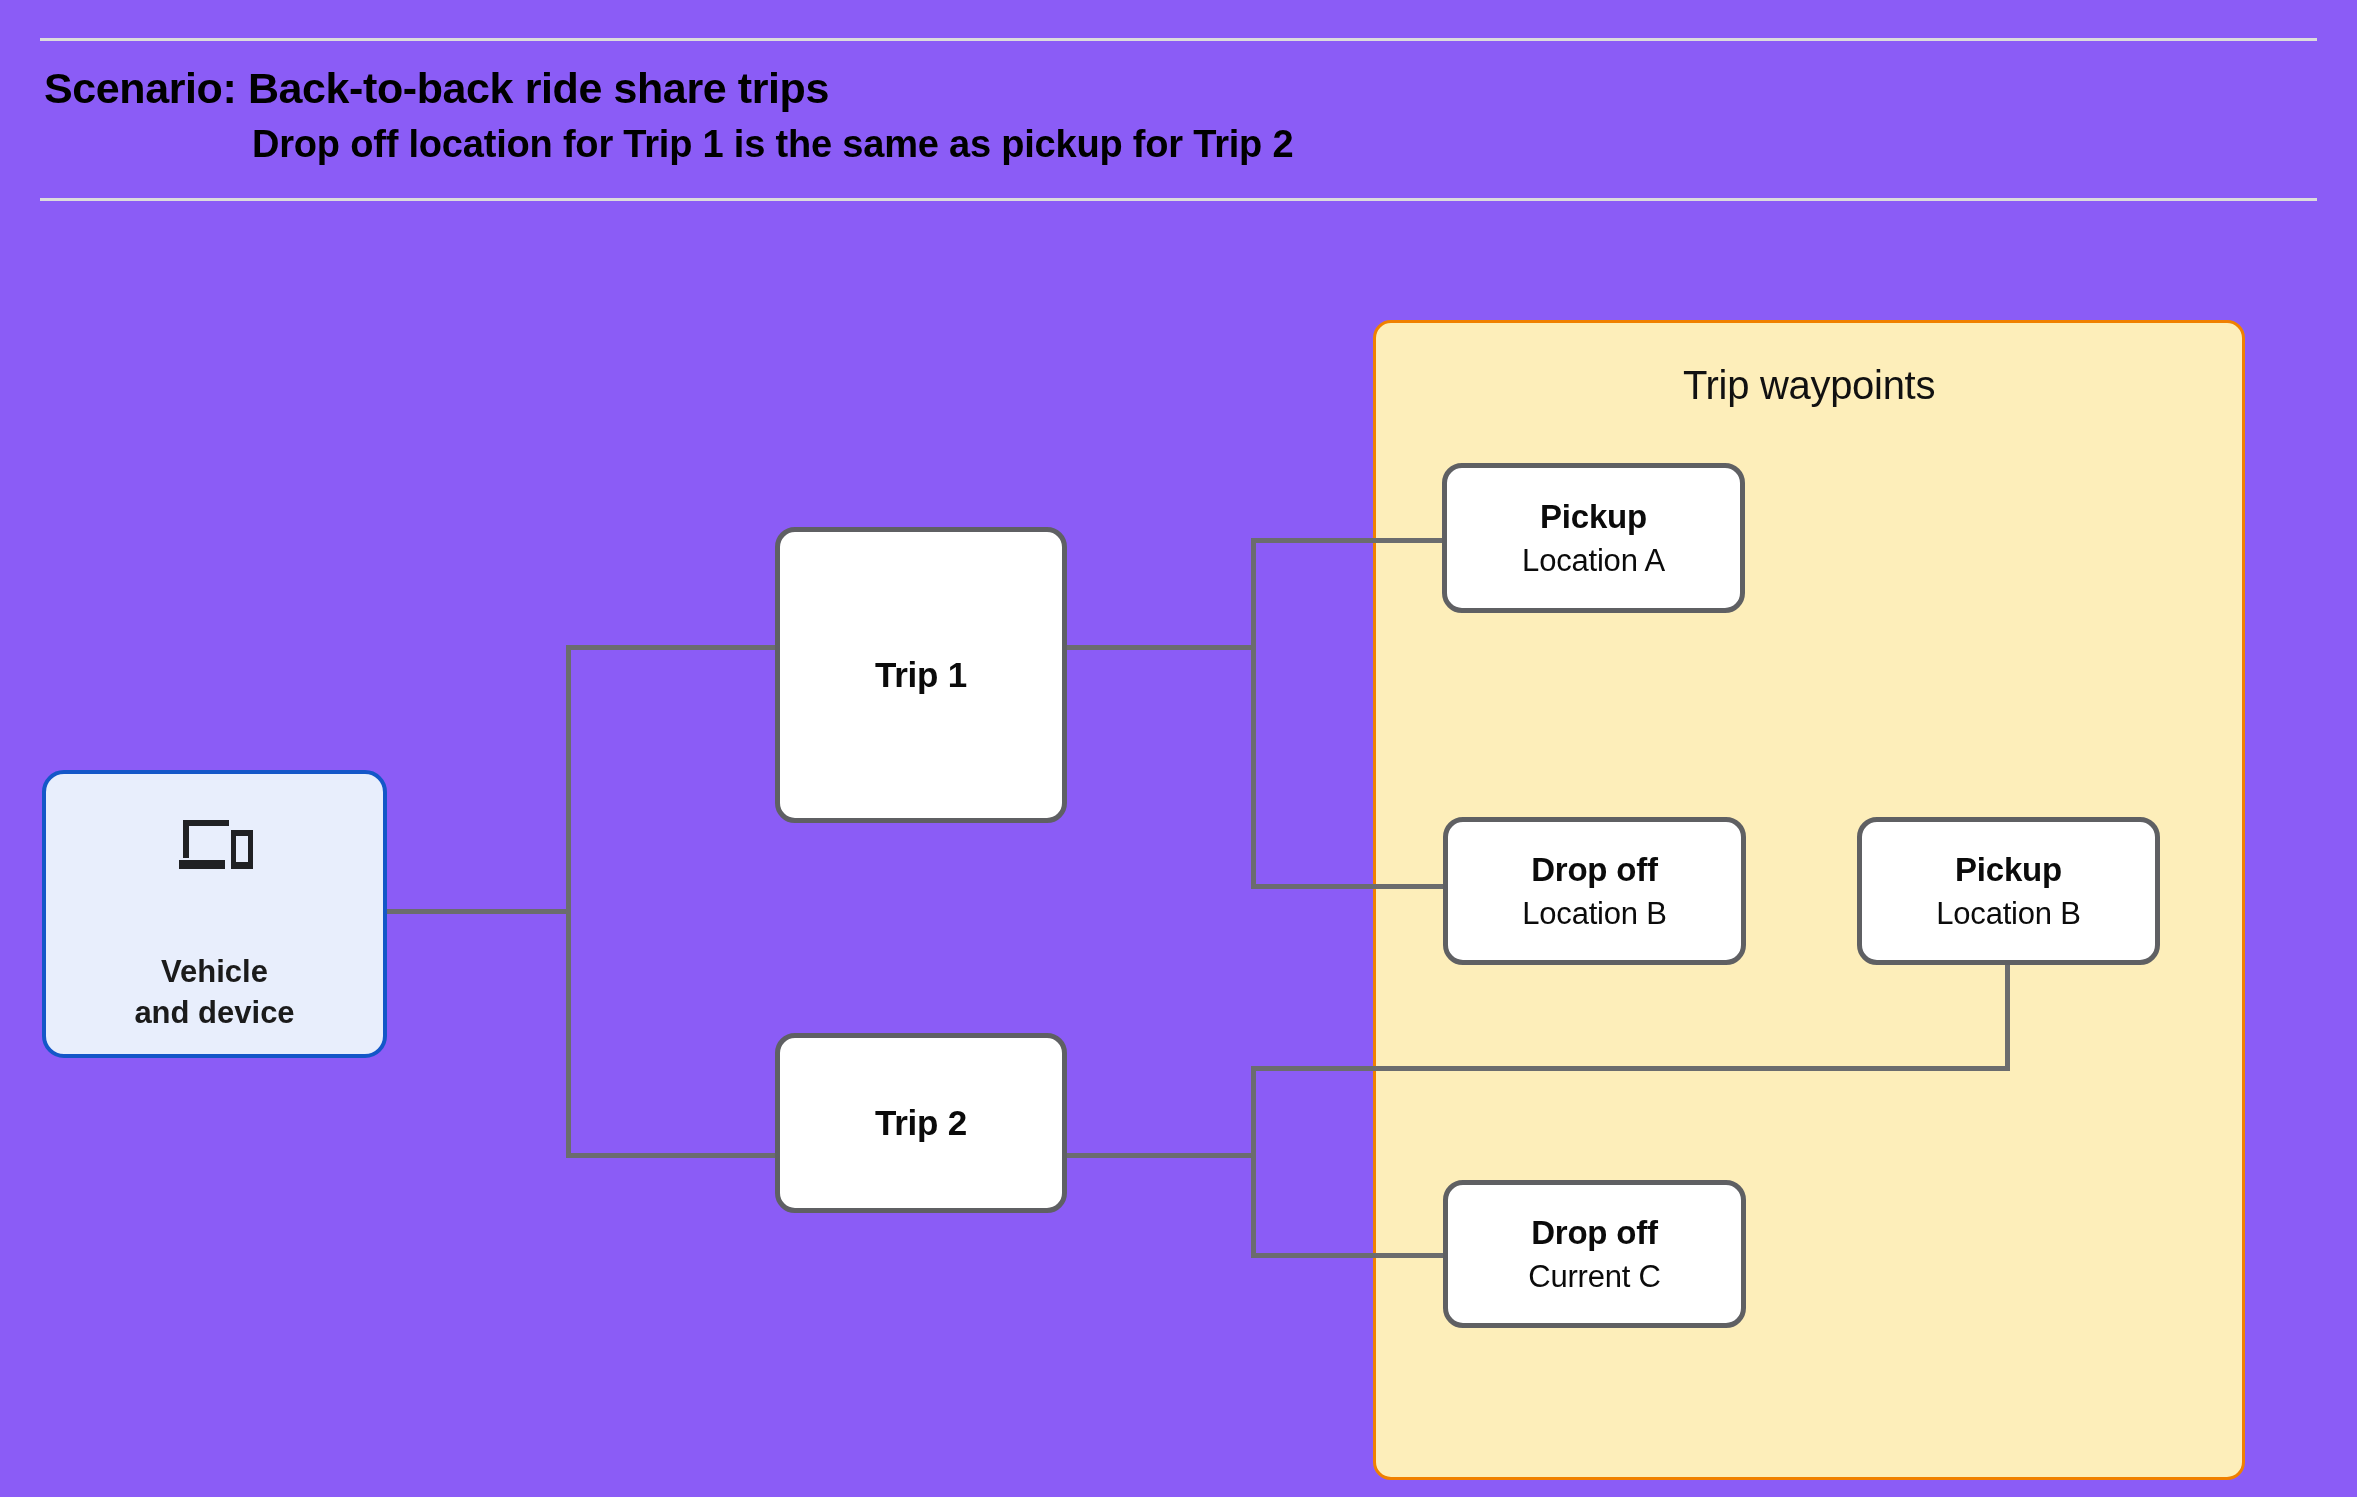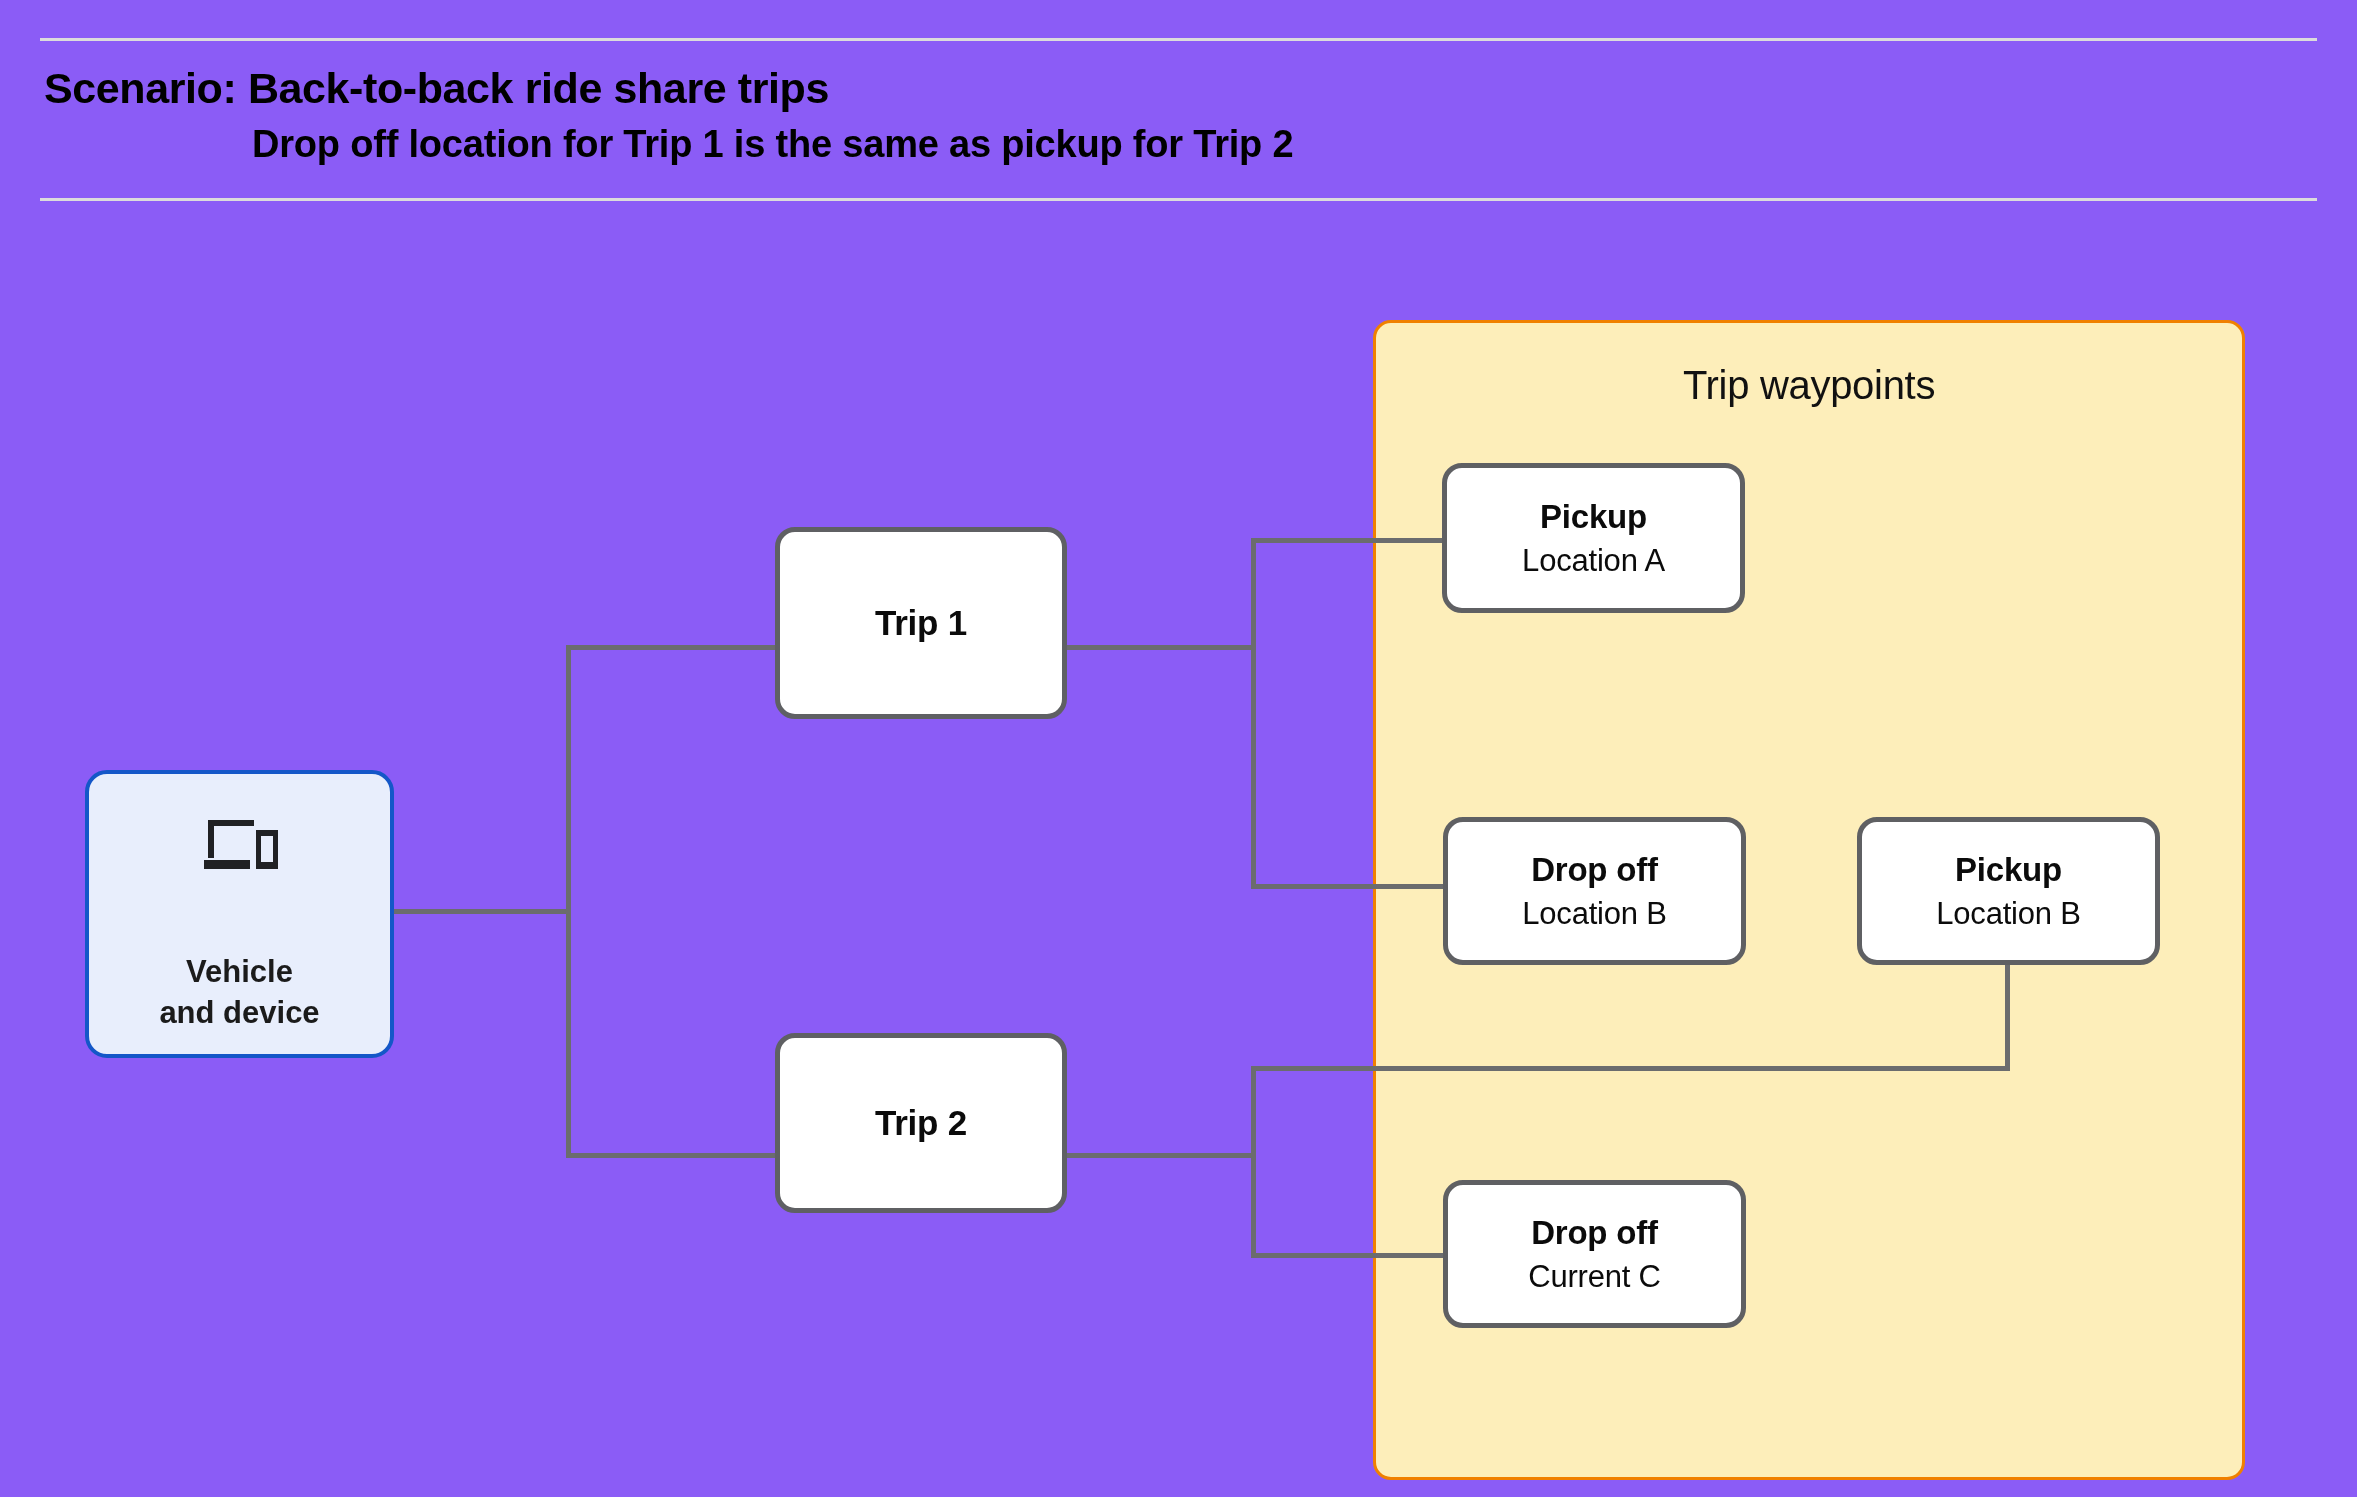--- a/index.html
+++ b/index.html
@@ -83,27 +83,26 @@
     height: 1160px;
     background: #fdeeba;
     border: 3px solid #f08000;
   }
 
   
   #node-vehicle {
     position: absolute;
     left: 42px;
     top: 770px;
-    width: 309px;
+    width: 345px;
     height: 288px;
     background: #e8eefc;
     border: 4px solid #1457c8;
     border-radius: 22px;
     box-sizing: border-box;
-    margin-left: 43px;
   }
   .vehicle-icon {
     position: absolute;
     left: 0; right: 0;
     top: 42px;
     display: flex;
     justify-content: center;
   }
   .vehicle-label {
     position: absolute;
@@ -136,21 +135,21 @@
   }
   .node .sub {
     font-size: 31px;
     font-weight: 400;
     color: #0b0b0b;
     letter-spacing: -0.2px;
     margin-top: 7px;
   }
   .node.trip .title { font-size: 35px; }
 
-  #node-trip1 { left: 775px; top: 527px;  width: 292px; height: 192px; }
+  #node-trip1 { left: 775px; top: 527px;  width: 292px; height: 296px; }
   #node-trip2 { left: 775px; top: 1033px; width: 292px; height: 180px; }
 
   #node-pickup-a  { left: 1442px; top: 463px;  width: 303px; height: 150px; }
   #node-dropoff-b { left: 1443px; top: 817px;  width: 303px; height: 148px; }
   #node-pickup-b  { left: 1857px; top: 817px;  width: 303px; height: 148px; }
   #node-dropoff-c { left: 1443px; top: 1180px; width: 303px; height: 148px; }
 
   
   .conn {
     position: absolute;

